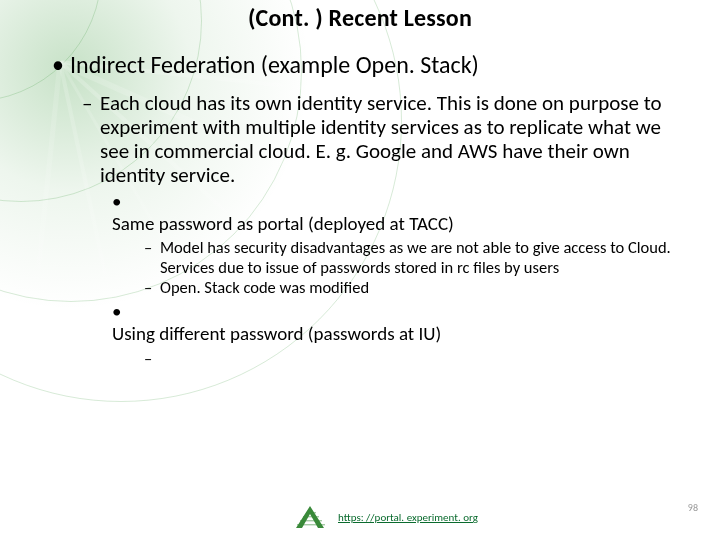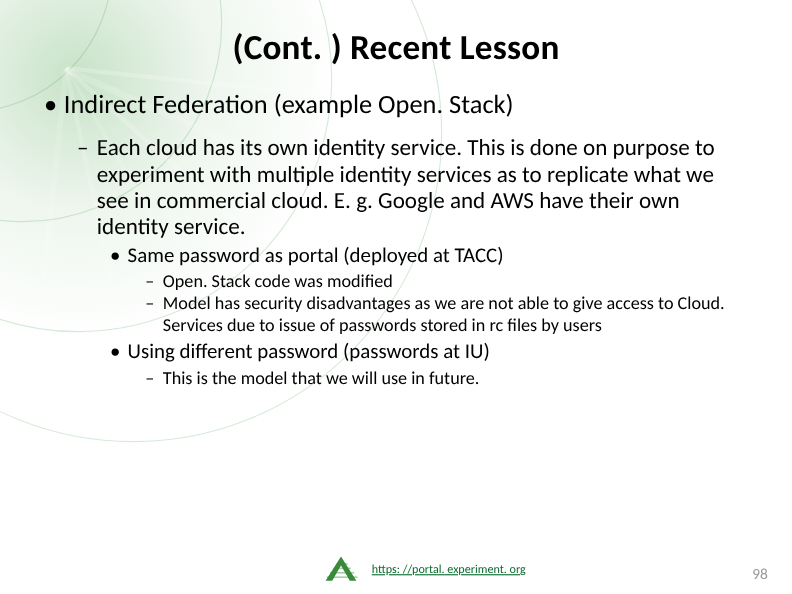--- a/index.html
+++ b/index.html
@@ -47,36 +47,36 @@
   .ray.r2 { transform: rotate(24deg); opacity: .35; height: 6px; }
   .ray.r3 { transform: rotate(42deg); opacity: .40; }
   .ray.r4 { transform: rotate(60deg); opacity: .30; height: 3px; }
   .ray.r5 { transform: rotate(78deg); opacity: .35; }
   .ray.r6 { transform: rotate(96deg); opacity: .28; height: 5px; }
 
   .title {
     position: relative;
     text-align: center;
     font-weight: 700;
-    font-size: 32px;
-    padding-top: 24px;
+    font-size: 24px;
+    padding-top: 3px;
     letter-spacing: .2px;
   }
 
   .body {
     position: relative;
-    padding: 14px 40px 0 40px;
+    padding: 14px 40px 0 52px;
   }
   .bullet-l1 { font-size: 24px; margin: 4px 0 6px 0; display:flex; }
   .bullet-l1 .dot { width: 18px; flex:none; }
   .bullet-l1 .dot::before { content:"•"; }
   .bullet-l2 { font-size: 21px; margin: 12px 0 2px 30px; display:flex; line-height:1.15; }
   .bullet-l2 .dash { width: 18px; flex:none; }
   .bullet-l2 .dash::before { content:"–"; }
-  .bullet-l3 { font-size: 19px; margin: 3px 0 3px 60px; display:flex; line-height:1.18; }
+  .bullet-l3 { font-size: 19px; margin: 3px 0 3px 60px; display:flex; line-height:1.18;flex-direction:column; }
   .bullet-l3 .dot { width: 16px; flex:none; }
   .bullet-l3 .dot::before { content:"•"; }
   .bullet-l4 { font-size: 16.5px; margin: 1px 0 1px 92px; display:flex; line-height:1.18; }
   .bullet-l4 .dash { width: 16px; flex:none; }
   .bullet-l4 .dash::before { content:"–"; }
 
   .footer {
     position: absolute;
     left: 0; right: 0; bottom: 10px;
     height: 28px;
@@ -90,23 +90,23 @@
   .portal-link {
     position: absolute;
     left: 338px; bottom: 6px;
     font-size: 11px;
     color: #0a6b2e;
     text-decoration: underline;
     cursor: pointer;
   }
   .pagenum {
     position: absolute;
-    right: 22px; bottom: 0;
+    right: 22px; bottom: 16px;
     color: #9a9a9a;
-    font-size: 14px;
+    font-size: 10px;
   }
 </style>
 </head>
 <body>
 
 <div class="slide">
 
   <div class="arc a1"></div>
   <div class="arc a2"></div>
   <div class="arc a3"></div>
@@ -132,35 +132,34 @@
       <span>Each cloud has its own identity service. This is done on purpose to experiment with multiple identity services as to replicate what we see in commercial cloud. E. g. Google and AWS have their own identity service.</span>
     </div>
 
     <div class="bullet-l3">
       <span class="dot"></span>
       <span>Same password as portal (deployed at TACC)</span>
     </div>
 
     <div class="bullet-l4">
       <span class="dash"></span>
-      <span>Open. Stack code was modified</span>
+      <span>Model has security disadvantages as we are not able to give access to Cloud. Services due to issue of passwords stored in rc files by users</span>
     </div>
     <div class="bullet-l4">
       <span class="dash"></span>
-      <span>Model has security disadvantages as we are not able to give access to Cloud. Services due to issue of passwords stored in rc files by users</span>
+      <span>Open. Stack code was modified</span>
     </div>
 
     <div class="bullet-l3">
       <span class="dot"></span>
       <span>Using different password (passwords at IU)</span>
     </div>
 
     <div class="bullet-l4">
       <span class="dash"></span>
-      <span>This is the model that we will use in future.</span>
     </div>
 
   </div>
 
   <div class="footer">
     <div class="logo" title="Future Grid">
       <svg viewBox="0 0 34 26">
         <g fill="#3a8a3a">
           <polygon points="2,24 16,2 30,24 24,24 16,10 8,24"></polygon>
           <rect x="3" y="20" width="28" height="1.4" opacity="0.45"></rect>

